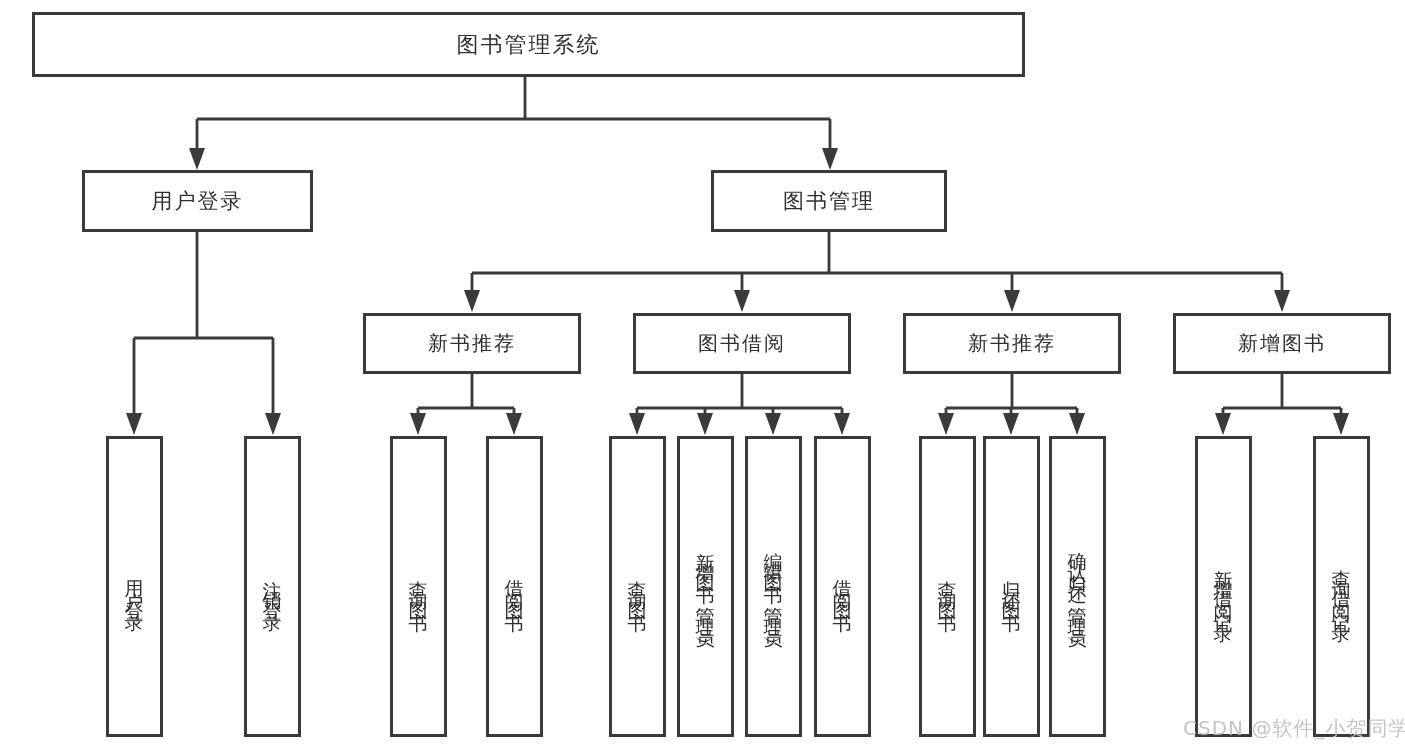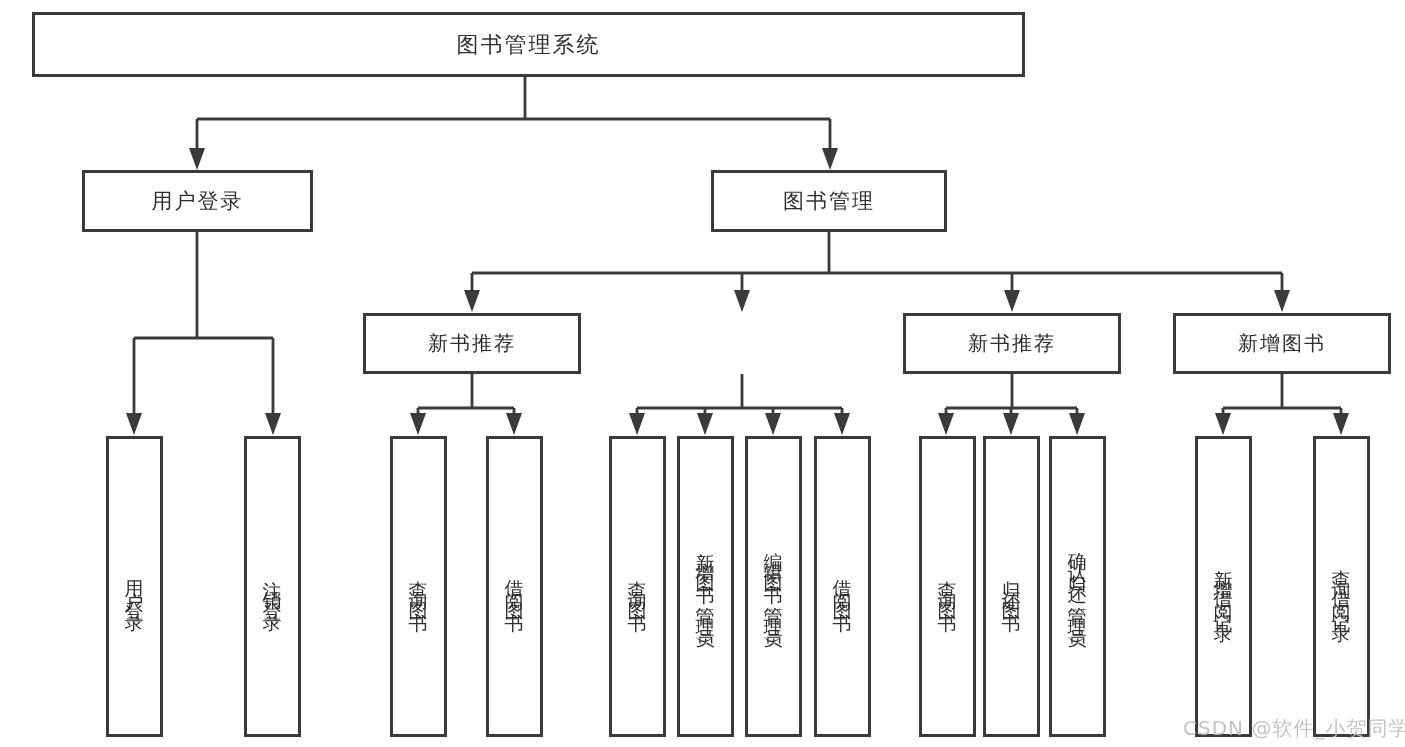--- a/index.html
+++ b/index.html
@@ -89,20 +89,21 @@
         <polygon points="1333,413 1349,413 1341,435"></polygon>
       </g>
   </svg>
 
   <div class="node node-root">图书管理系统</div>
 
   <div class="node node-l2 pos-a">用户登录</div>
   <div class="node node-l2 pos-b">图书管理</div>
 
   <div class="node node-l3 pos-0">新书推荐</div>
+  <div class="node node-l3 pos-1">图书借阅</div>
   <div class="node node-l3 pos-2">新书推荐</div>
   <div class="node node-l3 pos-3">新增图书</div>
 
   <div class="node leaf x0">
     <span>用户登录</span>
     </div>
   <div class="node leaf x1">
     <span>注销登录</span>
     </div>
   <div class="node leaf x2">

